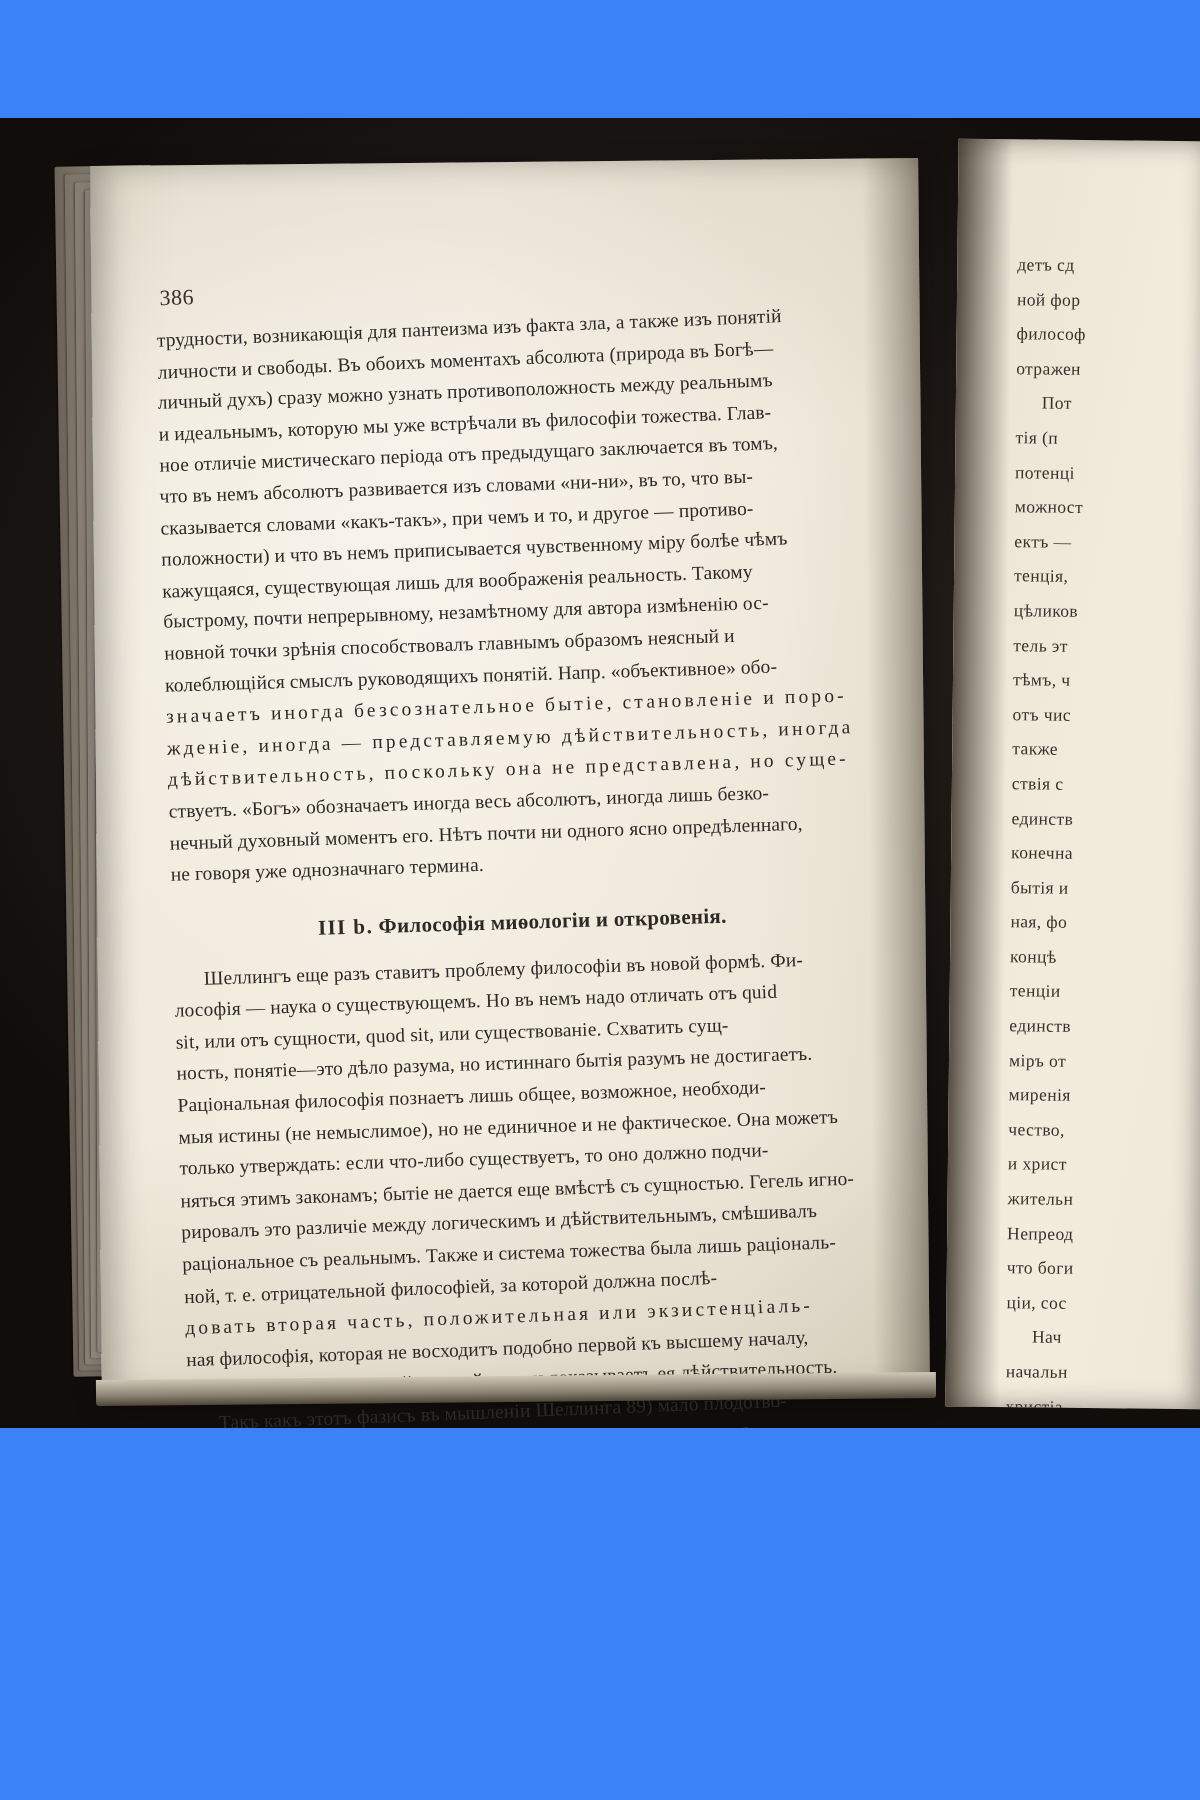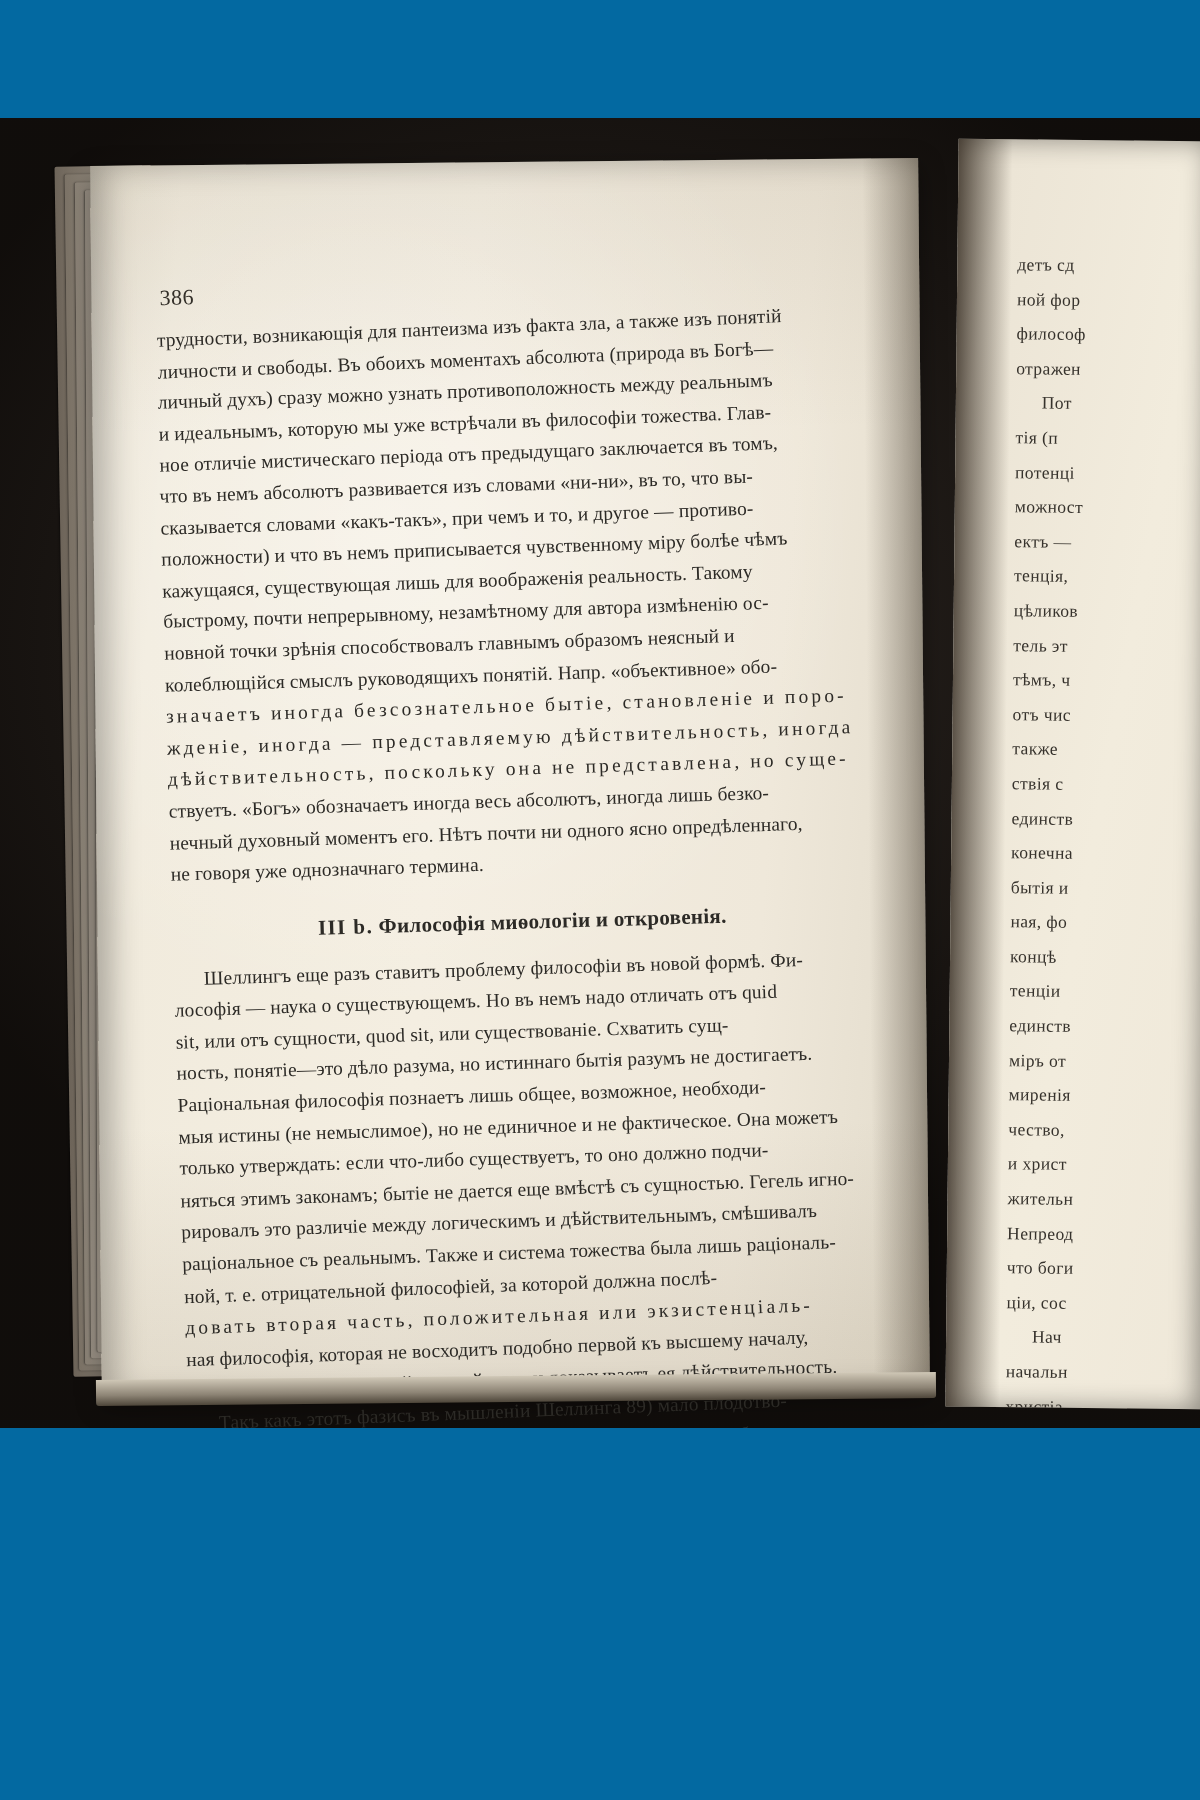--- a/index.html
+++ b/index.html
@@ -8,21 +8,21 @@
     background: #ffffff;
   }
   body {
     font-family: "Liberation Serif", serif;
   }
   .screenshot {
     position: relative;
     width: 1200px;
     height: 1800px;
     overflow: hidden;
-    background: #0369a1;
+    background: #3b82f6;
   }
 
   
   .photo {
     position: absolute;
     left: 0; top: 118px;
     width: 1200px; height: 1310px;
     background: #241d18;
     overflow: hidden;
   }

